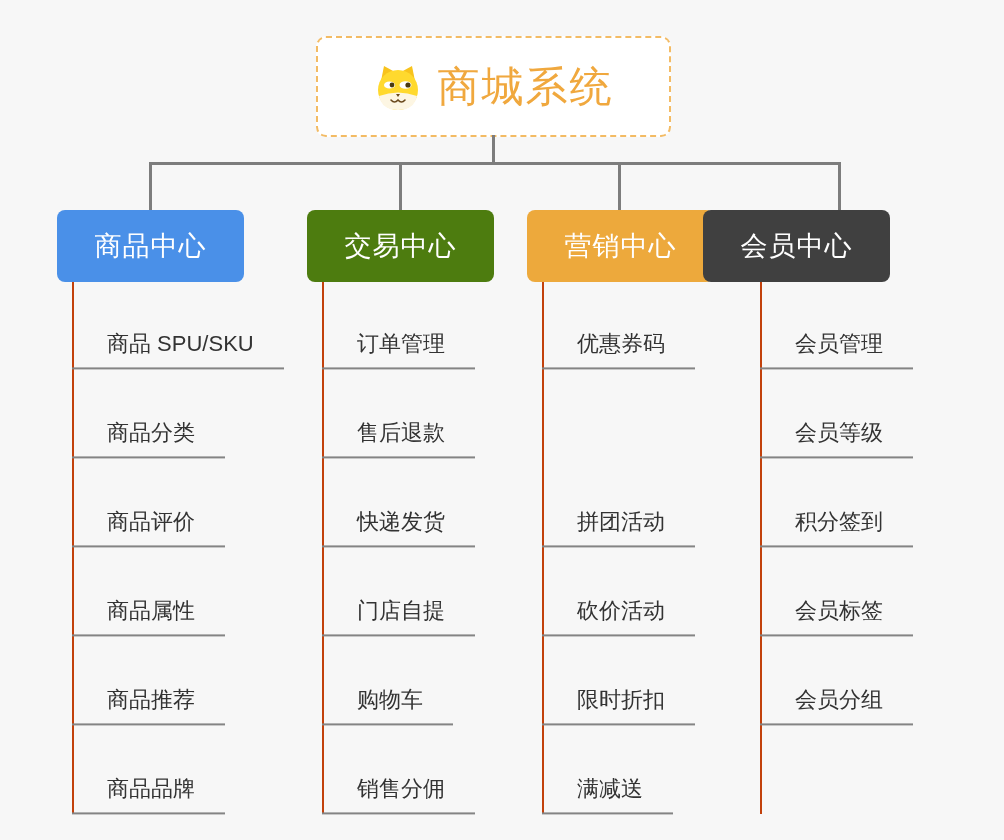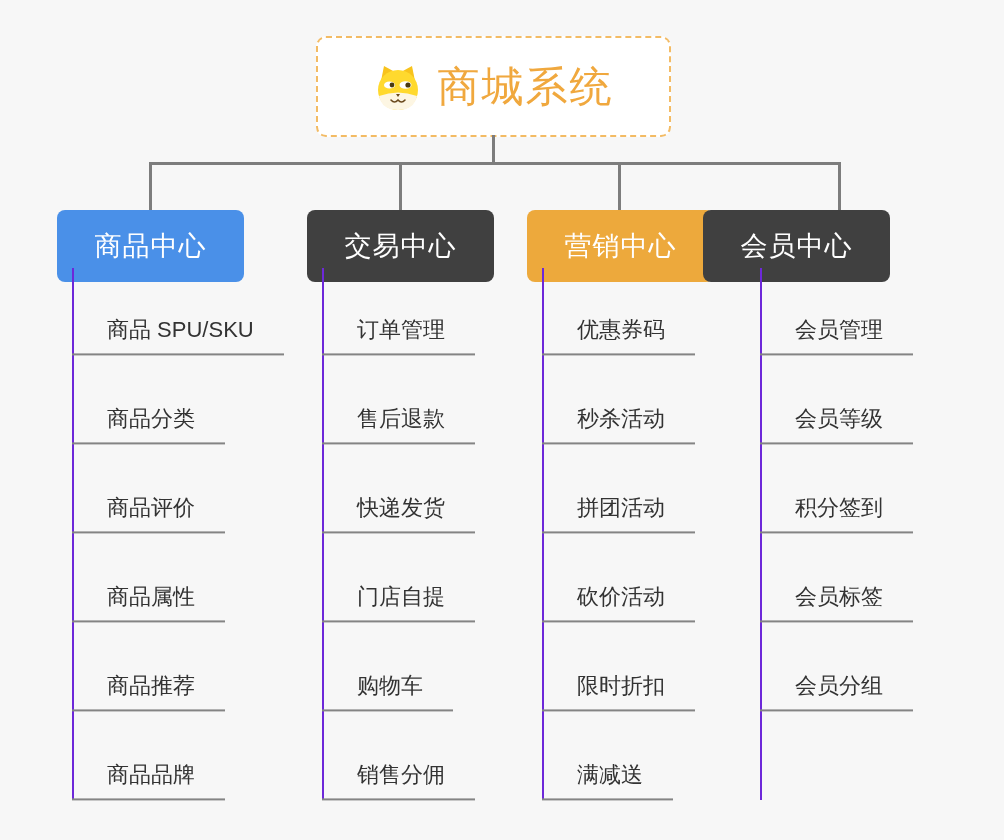--- a/index.html
+++ b/index.html
@@ -33,28 +33,28 @@
   .conn-drop.d2{left:618px;}
   .conn-drop.d3{left:838px;}
 
   
   .branch-header{
     position:absolute;top:210px;width:187px;height:72px;
     border-radius:8px;display:flex;align-items:center;justify-content:center;
     color:#ffffff;font-size:27px;letter-spacing:1px;white-space:nowrap;
   }
   .b0 .branch-header{left:57px;background:#4a90e8;}
-  .b1 .branch-header{left:307px;background:#404040;}
+  .b1 .branch-header{left:307px;background:#4d7c0f;}
   .b2 .branch-header{left:527px;background:#eda93c;}
   .b3 .branch-header{left:703px;background:#404040;}
 
   
   .branch-items{
-    position:absolute;top:268px;height:532px;width:240px;
-    border-left:2px solid #6d28d9;box-sizing:border-box;
+    position:absolute;top:282px;height:532px;width:240px;
+    border-left:2px solid #c2410c;box-sizing:border-box;
   }
   .b0 .branch-items{left:72px;}
   .b1 .branch-items{left:322px;}
   .b2 .branch-items{left:542px;}
   .b3 .branch-items{left:760px;}
 
   .item{
     position:absolute;left:-2px;
     transform:translateY(-100%);
     padding:0 30px 8px 35px;
@@ -124,21 +124,20 @@
       <div class="item r5"><span>销售分佣</span></div>
     </div>
   </div>
 
   <div class="branch b2">
     <div class="branch-header">
       <span>营销中心</span>
     </div>
     <div class="branch-items">
       <div class="item r0"><span>优惠券码</span></div>
-      <div class="item r1"><span>秒杀活动</span></div>
       <div class="item r2"><span>拼团活动</span></div>
       <div class="item r3"><span>砍价活动</span></div>
       <div class="item r4"><span>限时折扣</span></div>
       <div class="item r5"><span>满减送</span></div>
     </div>
   </div>
 
   <div class="branch b3">
     <div class="branch-header">
       <span>会员中心</span>

